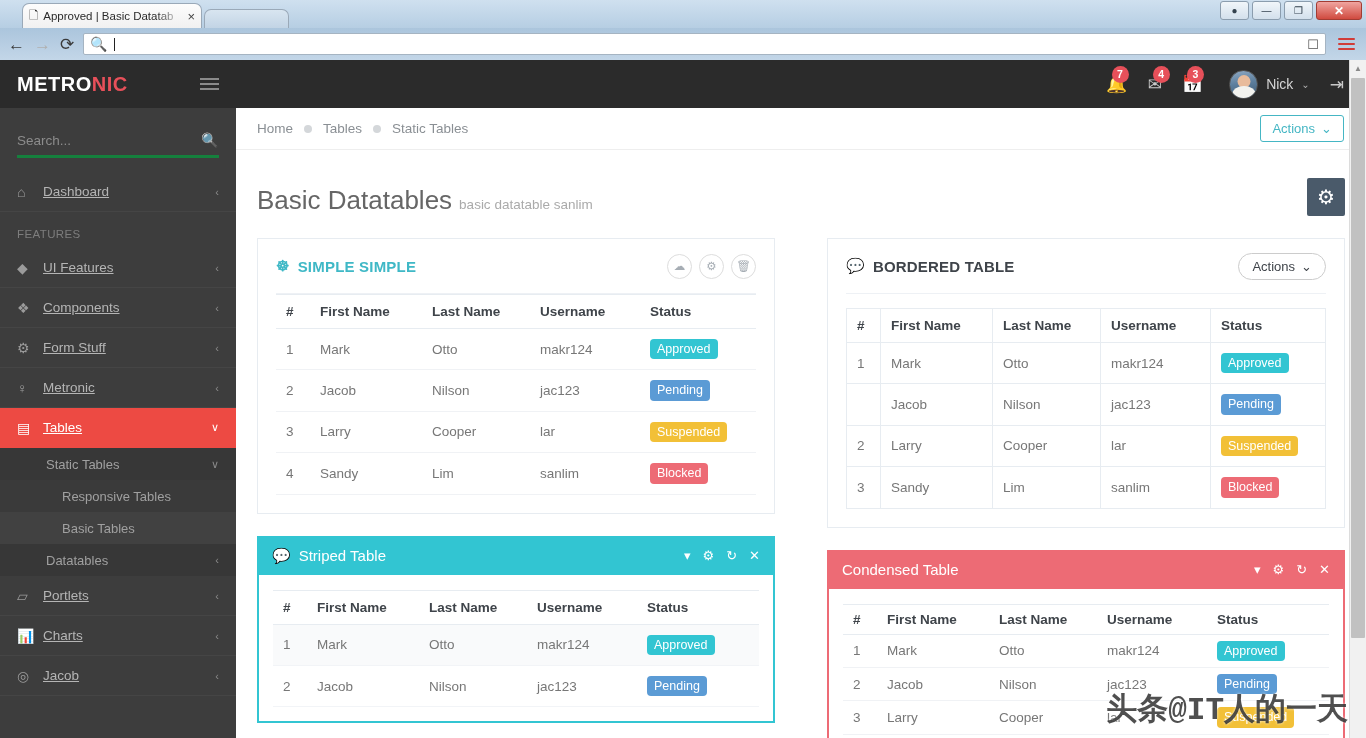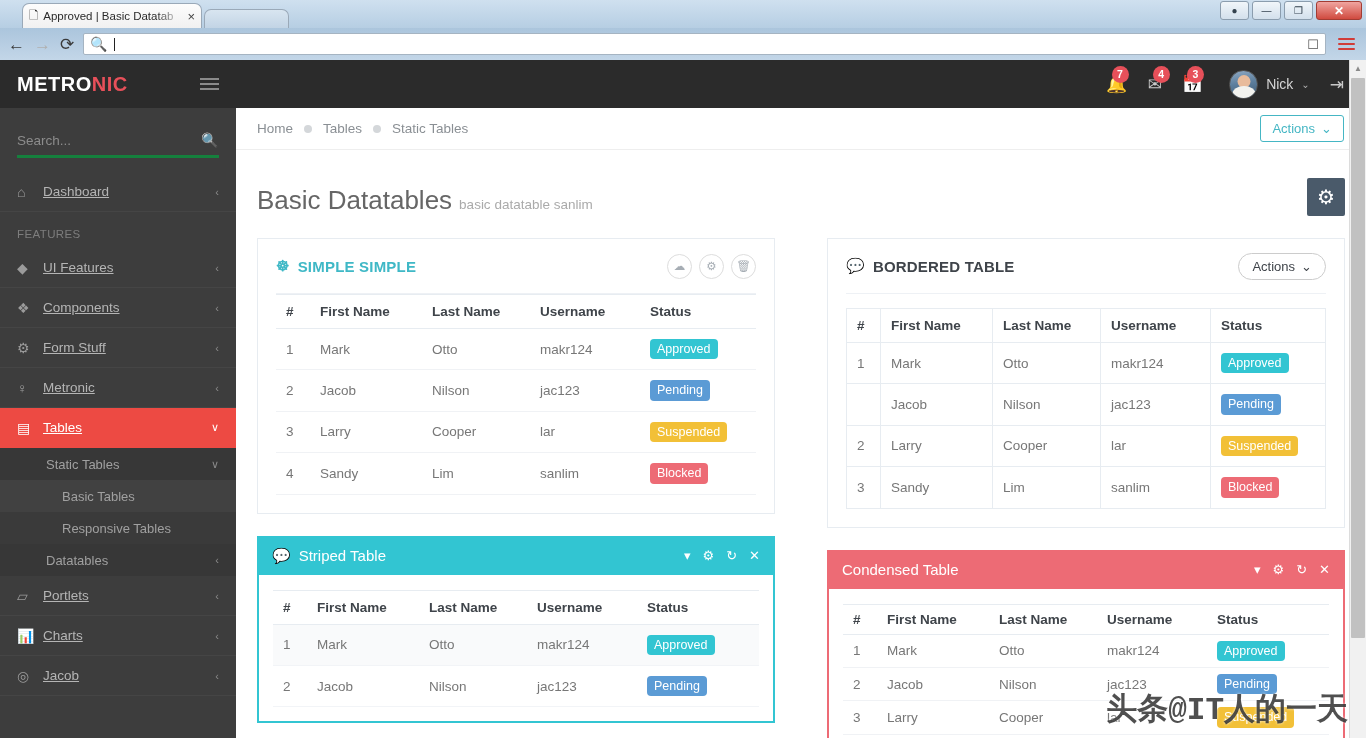--- a/index.html
+++ b/index.html
@@ -350,25 +350,25 @@
     <div class="sb-item active">
       <span class="ico">▤</span>
       <span class="lbl">Tables</span>
       <span class="arr">∨</span>
     </div>
 
     <div class="sb-sub">
       <span class="lbl">Static Tables</span>
       <span class="arr">∨</span>
     </div>
+    <div class="sb-sub2">
+      <span>Responsive Tables</span>
+    </div>
     <div class="sb-sub2 on">
       <span>Basic Tables</span>
-    </div>
-    <div class="sb-sub2">
-      <span>Responsive Tables</span>
     </div>
     <div class="sb-sub">
       <span class="lbl">Datatables</span>
       <span class="arr">‹</span>
     </div>
 
     <div class="sb-item">
       <span class="ico">▱</span>
       <span class="lbl">Portlets</span>
       <span class="arr">‹</span>

